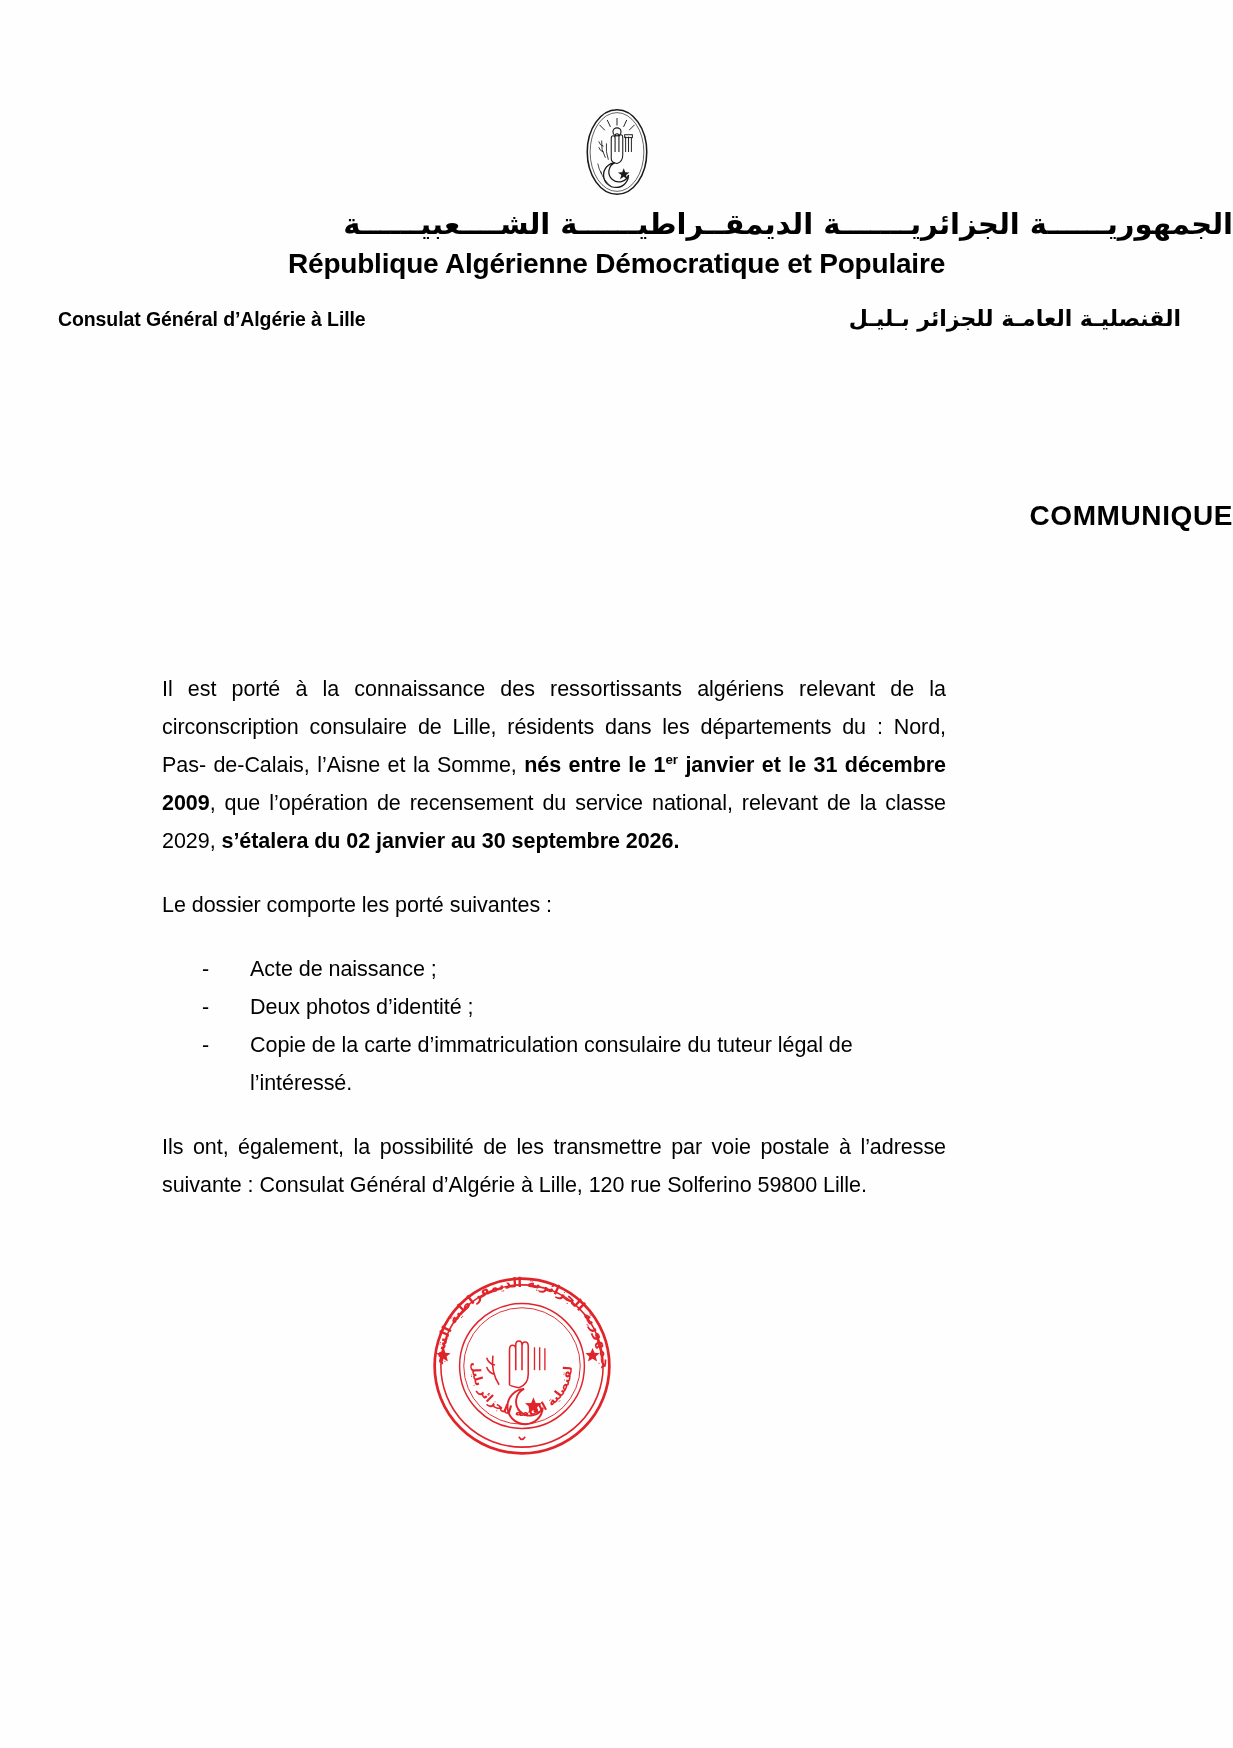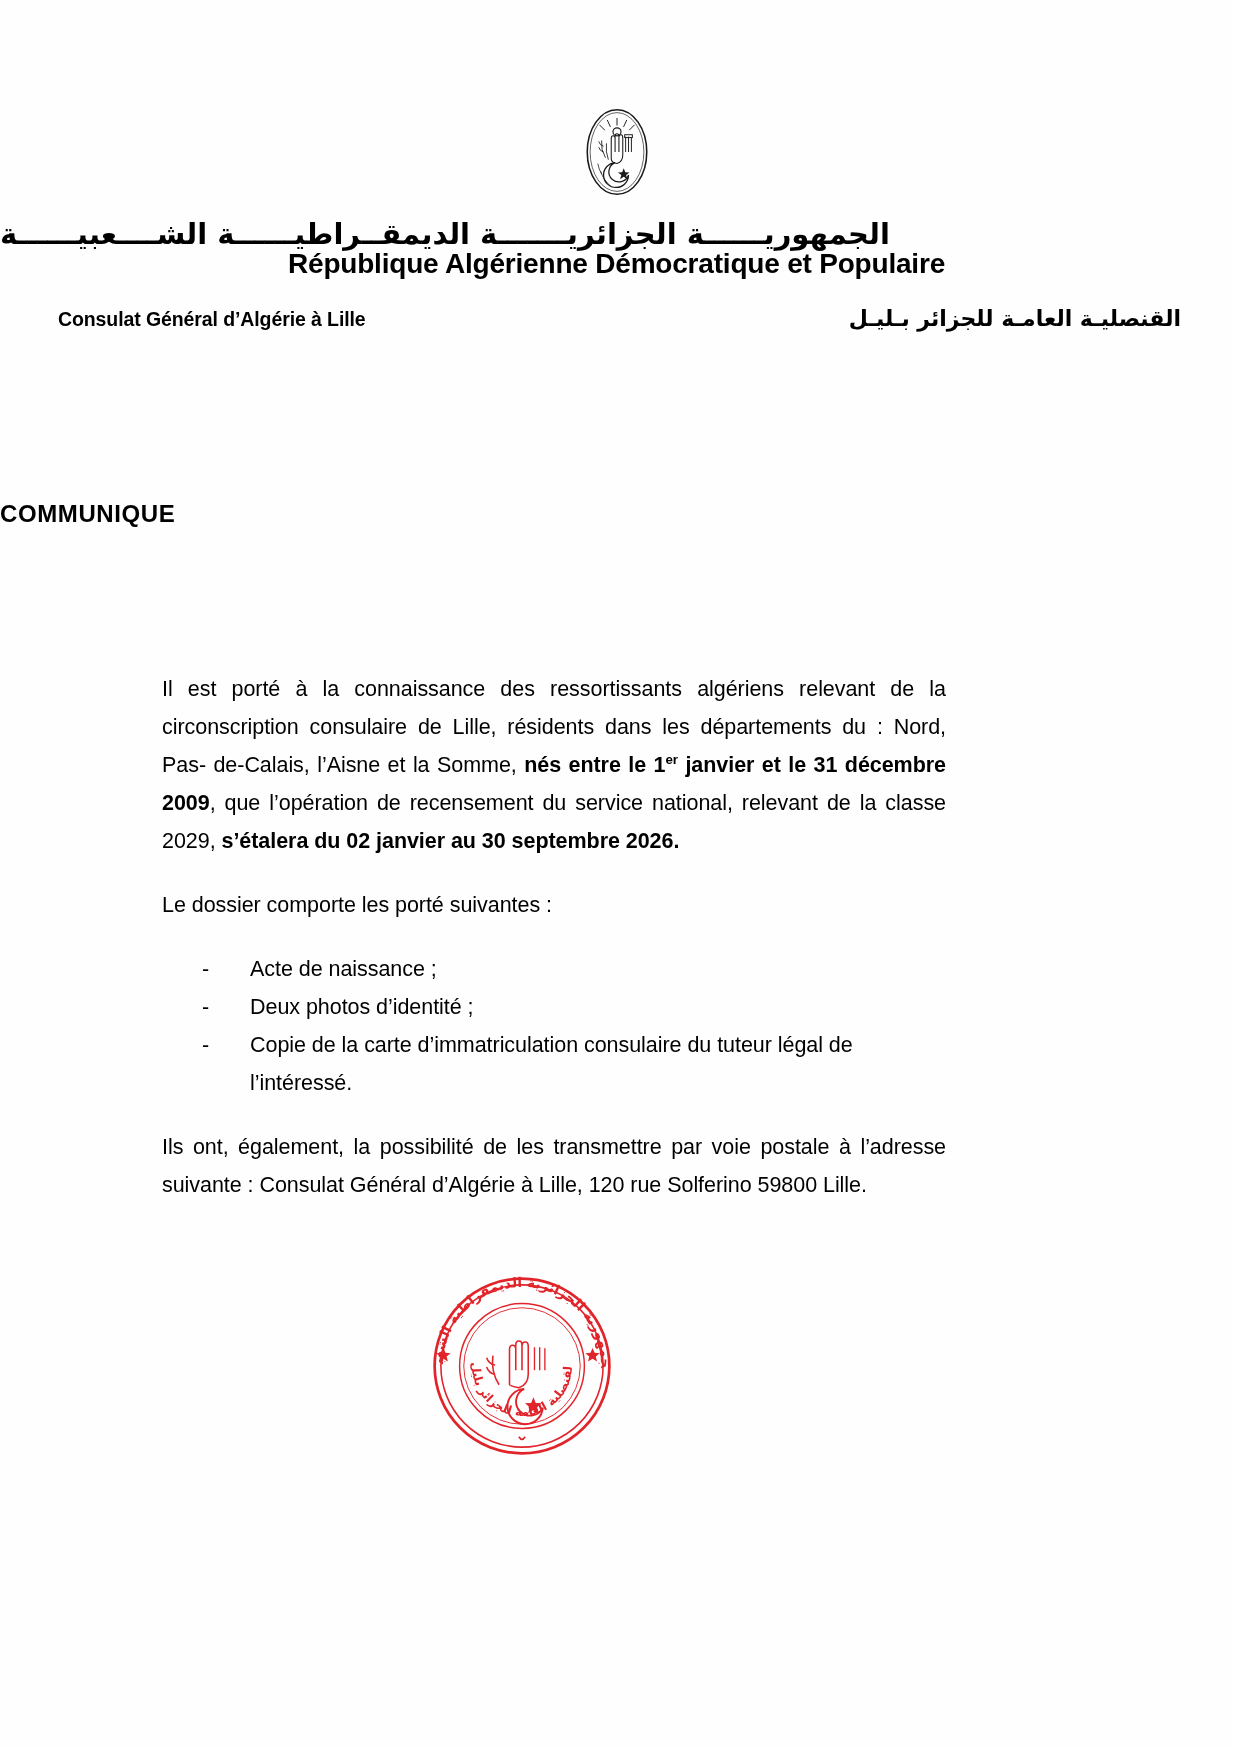--- a/index.html
+++ b/index.html
@@ -33,22 +33,22 @@
   .emblem {
     width: 96px;
     height: 96px;
   }
 
   
   .nation-ar {
     position: absolute;
     left: 0;
     right: 0;
-    top: 217px;
-    text-align: left;
+    top: 207px;
+    text-align: right;
     direction: rtl;
     font-family: "DejaVu Sans", sans-serif;
     font-size: 29px;
     font-weight: bold;
     letter-spacing: 0px;
     white-space: nowrap;
   }
   .nation-fr {
     position: absolute;
     left: 0;
@@ -83,22 +83,22 @@
     font-weight: bold;
     white-space: nowrap;
   }
 
   
   .doc-title {
     position: absolute;
     left: 0;
     right: 0;
     top: 500px;
-    text-align: left;
-    font-size: 24px;
+    text-align: right;
+    font-size: 28px;
     font-weight: bold;
     letter-spacing: 0.6px;
   }
 
   
   .body-block {
     position: absolute;
     left: 162px;
     top: 622px;
     width: 784px;

